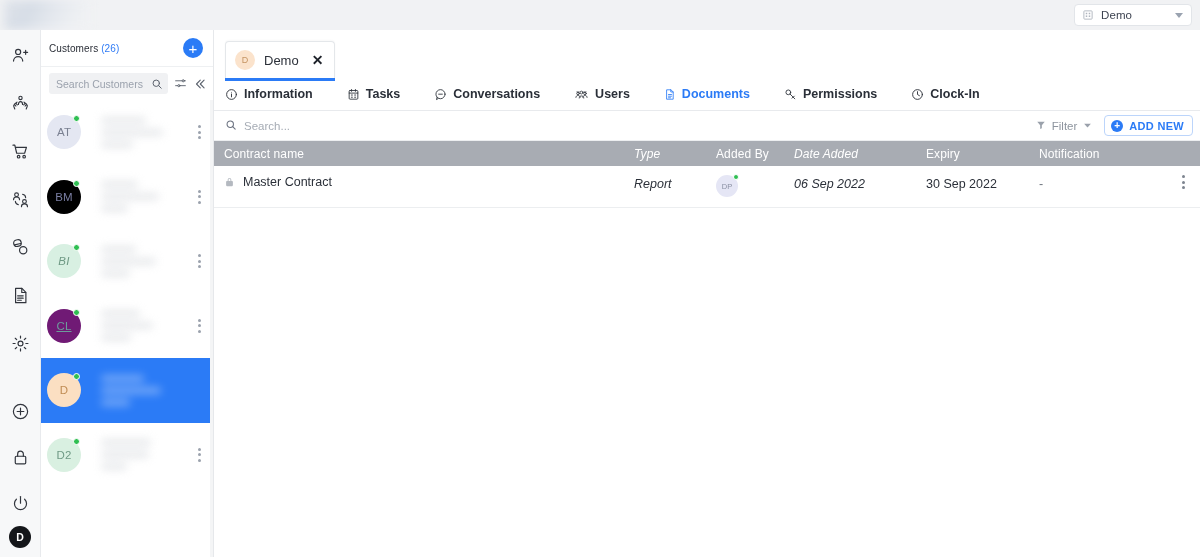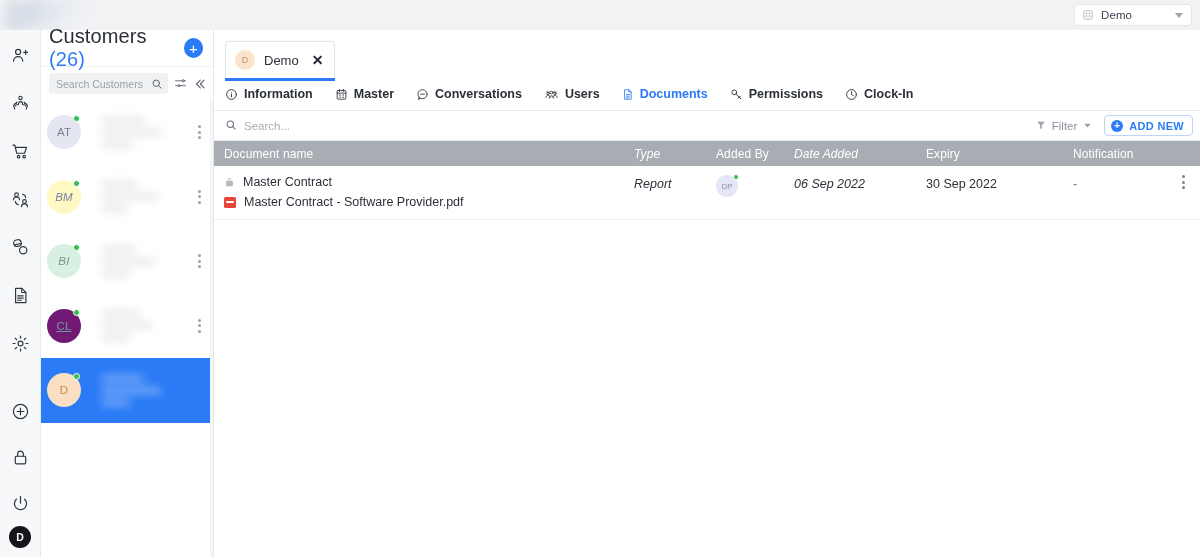--- a/index.html
+++ b/index.html
@@ -80,21 +80,21 @@
     border-right: 1px solid #e6e8eb;
     display: flex; flex-direction: column;
     position: relative;
   }
   .cust-head {
     height: 37px; min-height: 37px;
     display: flex; align-items: center;
     padding: 0 10px 0 8px;
     border-bottom: 1px solid #eef0f2;
   }
-  .cust-title { font-size: 20px; color: #2b2f38; letter-spacing: .1px; }
+  .cust-title { font-size: 10px; color: #2b2f38; letter-spacing: .1px; }
   .cust-count { color: #2f7bf6; }
   .add-fab {
     margin-left: auto;
     width: 20px; height: 20px; border-radius: 50%;
     background: #2a7bf6; color: #fff;
     display: flex; align-items: center; justify-content: center;
     font-size: 15px; line-height: 1; cursor: pointer;
     font-weight: 300;
   }
   .cust-search-row {
@@ -181,21 +181,21 @@
   .tab-av {
     width: 20px; height: 20px; border-radius: 50%;
     background: #fbe3cc; color: #c59463;
     font-size: 9px; display: flex; align-items: center; justify-content: center;
   }
   .tab-label { font-size: 13px; color: #2b3039; }
   .tab-x { font-size: 14px; color: #1d2129; font-weight: bold; line-height: 1; cursor: pointer; margin-left: 4px; }
 
   .navtabs {
     height: 33px; min-height: 33px;
-    display: flex; align-items: center; gap: 0;
+    display: flex; align-items: center; gap: 12px;
     padding-left: 11px;
     border-bottom: 1px solid #e8eaed;
   }
   .nav-item {
     display: flex; align-items: center; gap: 6px;
     padding: 0 11px 0 0; margin-right: 11px;
     font-size: 12.5px; font-weight: bold; color: #2a2f38;
     cursor: pointer;
     height: 100%;
   }
@@ -229,21 +229,21 @@
     display: flex; align-items: center;
     color: #ffffff; font-size: 12px;
     padding-left: 10px;
   }
   .th { letter-spacing: .1px; }
   .c-name { width: 410px; }
   .c-type { width: 82px; font-style: italic; }
   .c-added { width: 78px; }
   .c-date { width: 132px; font-style: italic; }
   .c-exp { width: 113px; }
-  .c-notif { flex: 1; margin-left: 34px; }
+  .c-notif { flex: 1; }
   .c-kebab { width: 34px; }
 
   .tbl-body { flex: 1; overflow: hidden; }
   .trow {
     display: flex; align-items: flex-start;
     padding: 9px 0 10px 10px;
     border-bottom: 1px solid #eceef0;
     font-size: 12.5px; color: #2b3039; justify-content: center;
   }
   .cell { display: flex; align-items: center; min-height: 17px; }
@@ -406,21 +406,21 @@
               <div class="bl" style="width: 44%;"></div>
             </div>
             <div class="kebab">
               <i></i>
               <i></i>
               <i></i>
             </div>
           </div>
           <div class="cust-item">
             <div class="av-wrap">
-              <div class="av" style="background: #fef9c3; color: rgb(123, 127, 164); font-style: italic;">BM</div>
+              <div class="av" style="background: #000000; color: rgb(123, 127, 164);">BM</div>
               <span class="dot-on"></span>
             </div>
             <div class="blur-body">
               <div class="bl" style="width: 52%;"></div>
               <div class="bl" style="width: 80%;"></div>
               <div class="bl" style="width: 38%;"></div>
             </div>
             <div class="kebab">
               <i></i>
               <i></i>
@@ -461,20 +461,36 @@
           </div>
           <div class="cust-item sel">
             <div class="av-wrap">
               <div class="av" style="background: rgb(251, 223, 194); color: rgb(192, 140, 84);">D</div>
               <span class="dot-on"></span>
             </div>
             <div class="blur-body">
               <div class="bl" style="width: 60%;"></div>
               <div class="bl" style="width: 84%;"></div>
               <div class="bl" style="width: 40%;"></div>
+            </div>
+            <div class="kebab">
+              <i></i>
+              <i></i>
+              <i></i>
+            </div>
+          </div>
+          <div class="cust-item">
+            <div class="av-wrap">
+              <div class="av" style="background: rgb(217, 240, 225); color: rgb(111, 154, 133);">D2</div>
+              <span class="dot-on"></span>
+            </div>
+            <div class="blur-body">
+              <div class="bl" style="width: 70%;"></div>
+              <div class="bl" style="width: 66%;"></div>
+              <div class="bl" style="width: 36%;"></div>
             </div>
             <div class="kebab">
               <i></i>
               <i></i>
               <i></i>
             </div>
           </div>
           <div class="panel-scroll"></div>
       </div>
     </div>
@@ -500,21 +516,21 @@
             </span>
             <span class="nav-label">Information</span>
           </div>
           <div class="nav-item">
             <span class="nav-ico">
               <svg width="13" height="13" viewBox="0 0 24 24" fill="none" stroke="currentColor" stroke-width="1.6" stroke-linecap="round">
                 <rect x="4" y="4.6" width="16" height="16" rx="1.6"></rect>
                 <path d="M4 9.4h16M8.4 2.8v3.4M15.6 2.8v3.4M8 13h2M14 13h2M8 17h2M14 17h2"></path>
               </svg>
             </span>
-            <span class="nav-label">Master</span>
+            <span class="nav-label">Tasks</span>
           </div>
           <div class="nav-item">
             <span class="nav-ico">
               <svg width="13" height="13" viewBox="0 0 24 24" fill="none" stroke="currentColor" stroke-width="1.6" stroke-linecap="round">
                 <circle cx="12" cy="11.4" r="8.4"></circle>
                 <path d="M7.6 19.6 4.6 21.4l1-4"></path>
                 <path d="M8.6 11.4h6.8"></path>
               </svg>
             </span>
             <span class="nav-label">Conversations</span>
@@ -584,45 +600,41 @@
               </svg>
           </span>
         </div>
         <div class="add-new">
           <span class="plus-circ">+</span>
           <span>ADD NEW</span>
         </div>
       </div>
 
       <div class="tbl-head">
-        <div class="th c-name">Document name</div>
+        <div class="th c-name">Contract name</div>
         <div class="th c-type">Type</div>
         <div class="th c-added">Added By</div>
         <div class="th c-date">Date Added</div>
         <div class="th c-exp">Expiry</div>
         <div class="th c-notif">Notification</div>
         <div class="th c-kebab"></div>
       </div>
 
       <div class="tbl-body">
           <div class="trow">
             <div class="docname-cell">
               <div class="dn-line">
                 <span class="lock-ico">
                   <svg width="11" height="12" viewBox="0 0 24 24" fill="#b4b9c0">
                     <rect x="4.6" y="10" width="14.8" height="11" rx="1.8"></rect>
                     <path d="M8 10V7a4 4 0 0 1 8 0v3h-2V7a2 2 0 0 0-4 0v3z"></path>
                   </svg>
                 </span>
                 <span>Master Contract</span>
               </div>
-              <div class="dn-line">
-                <span class="pdf-ico"></span>
-                <span class="dn-link">Master Contract - Software Provider.pdf</span>
-              </div>
             </div>
             <div class="cell c-type">Report</div>
             <div class="cell c-added">
               <span class="row-av-wrap">
                 <span class="row-av">DP</span>
                 <span class="row-dot"></span>
               </span>
             </div>
             <div class="cell c-date">06 Sep 2022</div>
             <div class="cell c-exp">30 Sep 2022</div>

